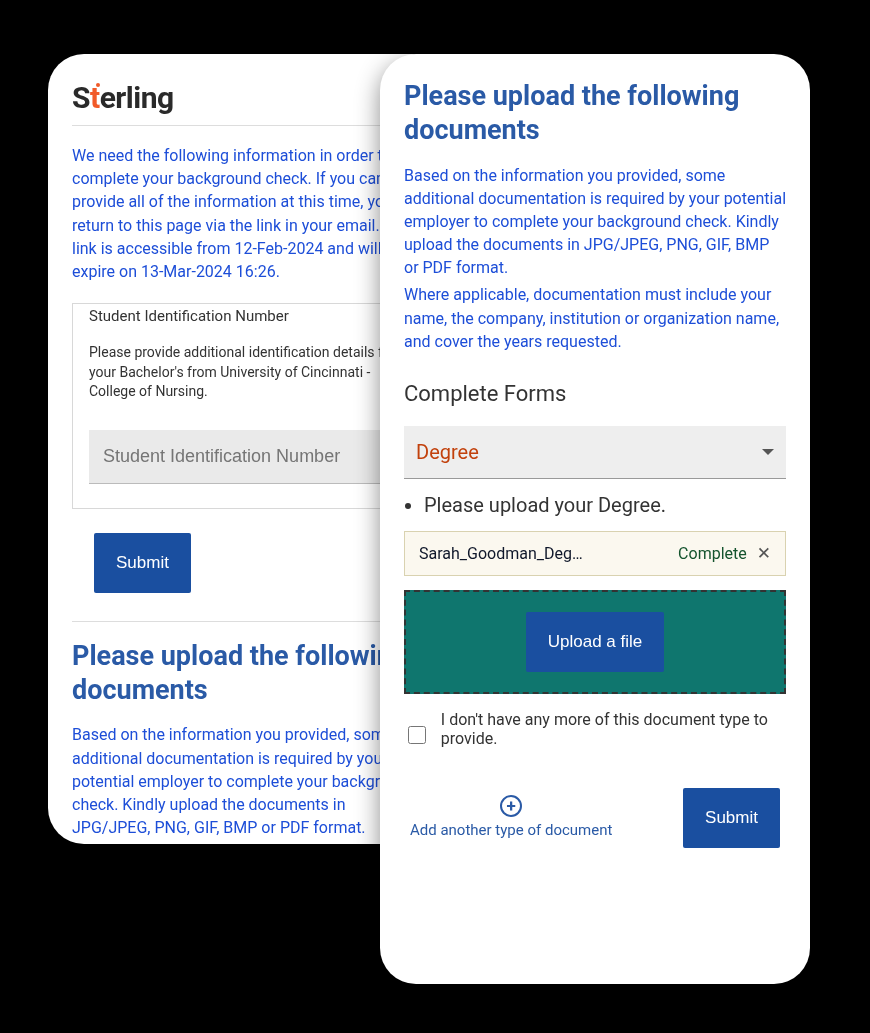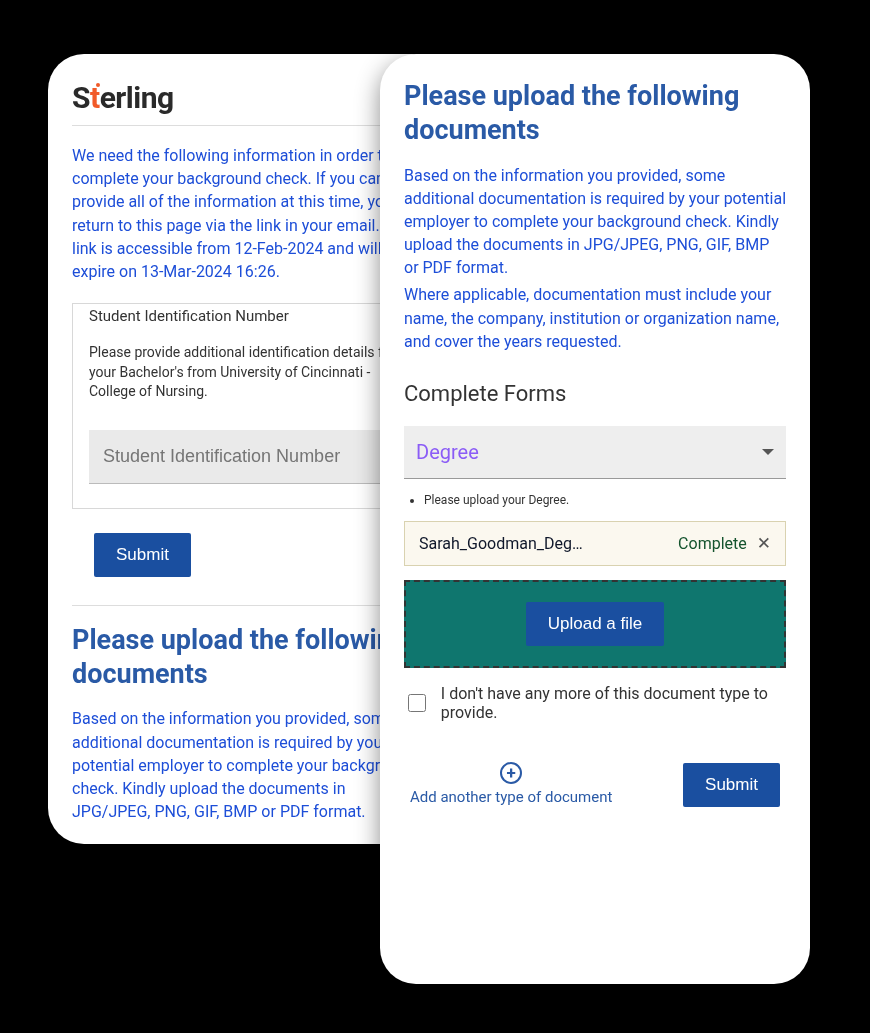--- a/index.html
+++ b/index.html
@@ -94,21 +94,21 @@
     padding: 16px 14px;
     font-size: 18px;
     color: #555;
     margin-top: 6px;
   }
   .btn-primary {
     background: #1a4fa0;
     color: #fff;
     font-size: 17px;
     border: none;
-    padding: 12px 22px;
+    padding: 20px 22px;
     cursor: pointer;
     border-radius: 2px;
   }
   .btn-left-submit { margin-left: 22px; }
 
   h2.sub-title {
     color: #333;
     font-weight: 400;
     font-size: 22px;
     margin: 28px 0 20px 0;
@@ -118,33 +118,33 @@
     border-bottom: 1px solid #999;
     padding: 14px 12px;
     display: flex;
     align-items: center;
     justify-content: space-between;
     cursor: pointer;
     margin-bottom: 14px;
   }
   .select-row span.sel-label {
     font-size: 20px;
-    color: #8b5cf6;
+    color: #c2410c;
   }
   .caret-down {
     width: 0; height: 0;
     border-left: 6px solid transparent;
     border-right: 6px solid transparent;
     border-top: 6px solid #555;
   }
   ul.bullet {
     margin: 0 0 14px 20px;
     padding: 0;
     color:#333;
-    font-size:12px;
+    font-size:20px;
   }
   .file-chip {
     border: 1px solid #d9d2b0;
     background: #fbf8ef;
     padding: 12px 14px;
     display: flex;
     align-items: center;
     justify-content: space-between;
     font-size: 16px;
     margin-bottom: 14px;
@@ -155,21 +155,21 @@
   .dropzone {
     border: 2px dashed #333;
     background: #0f766e;
     padding: 20px;
     display:flex;
     justify-content:center;
     margin-bottom: 16px;
   }
   .check-row {
     display:flex;
-    align-items:center;
+    align-items:flex-end;
     gap:12px;
     font-size:16px;
     color:#333;
     margin-bottom: 40px;
   }
   .check-row input[type=checkbox]{
     width:20px; height:20px; margin-top:2px; cursor:pointer;
   }
   .footer-row {
     display:flex;

